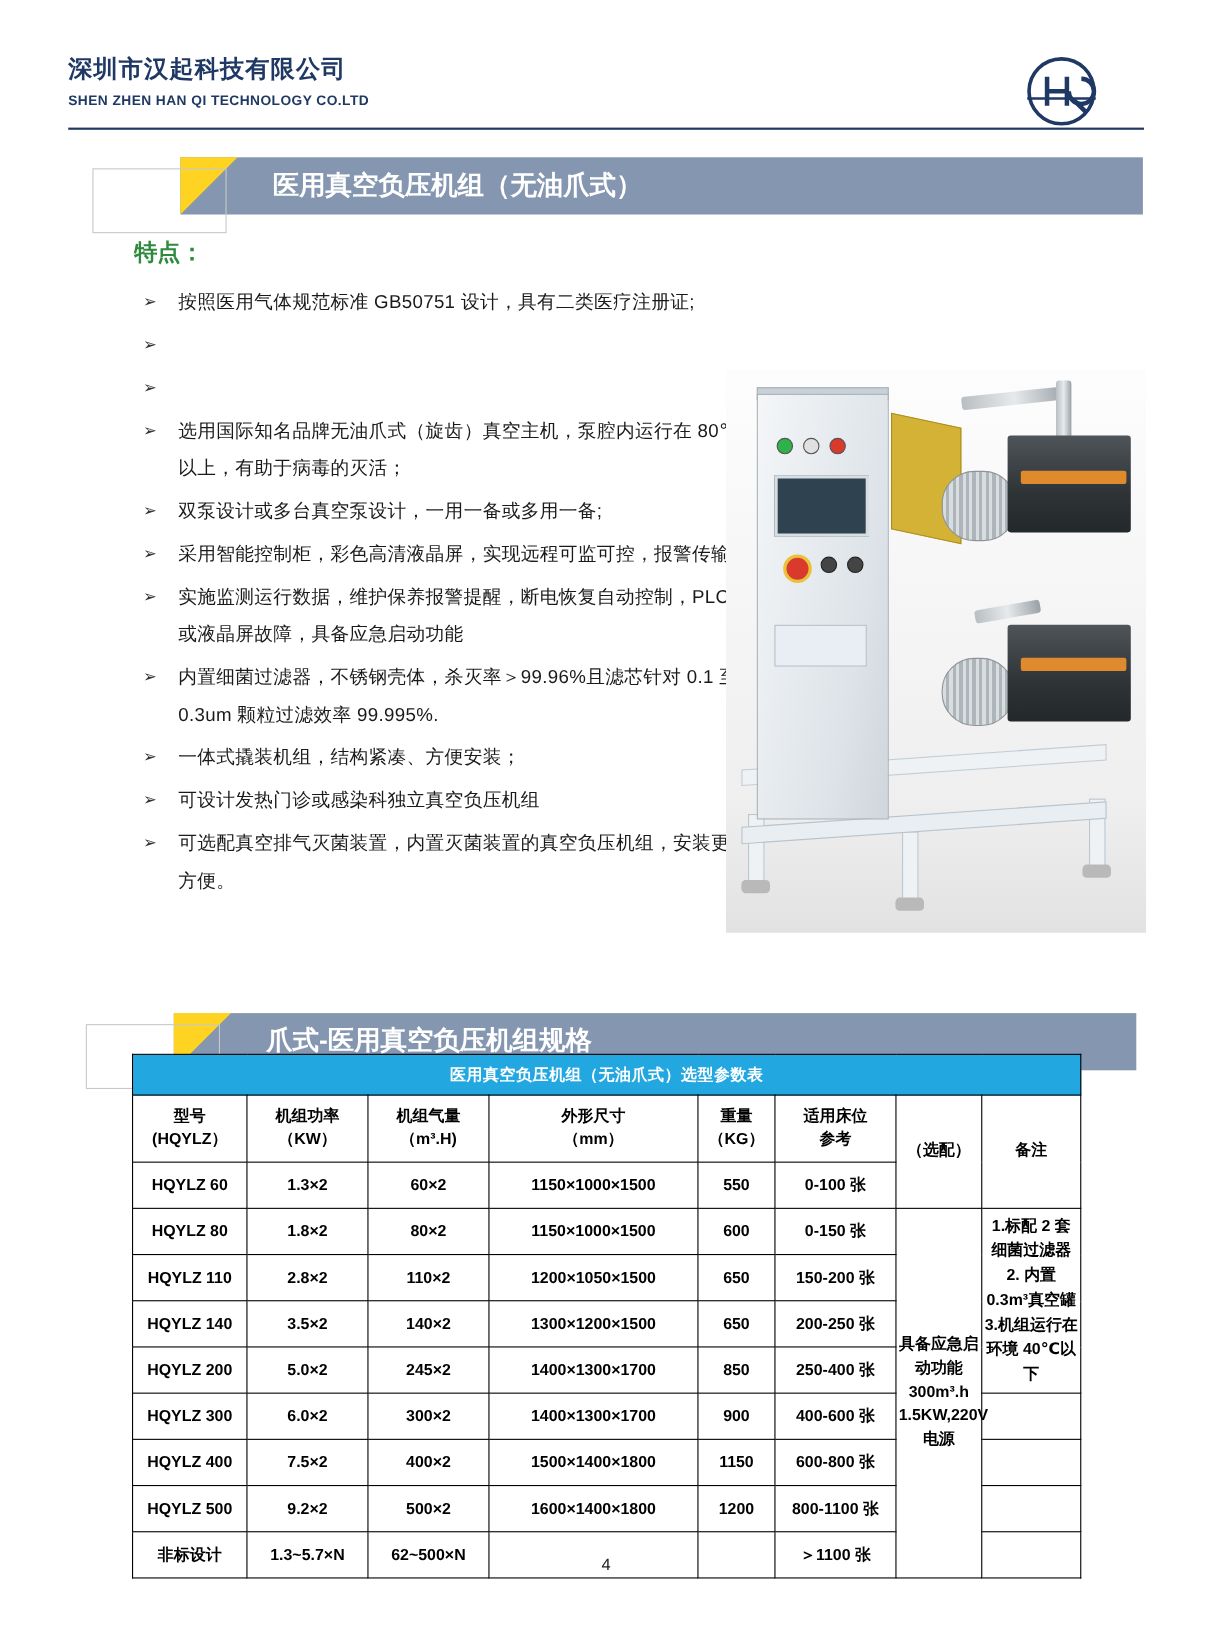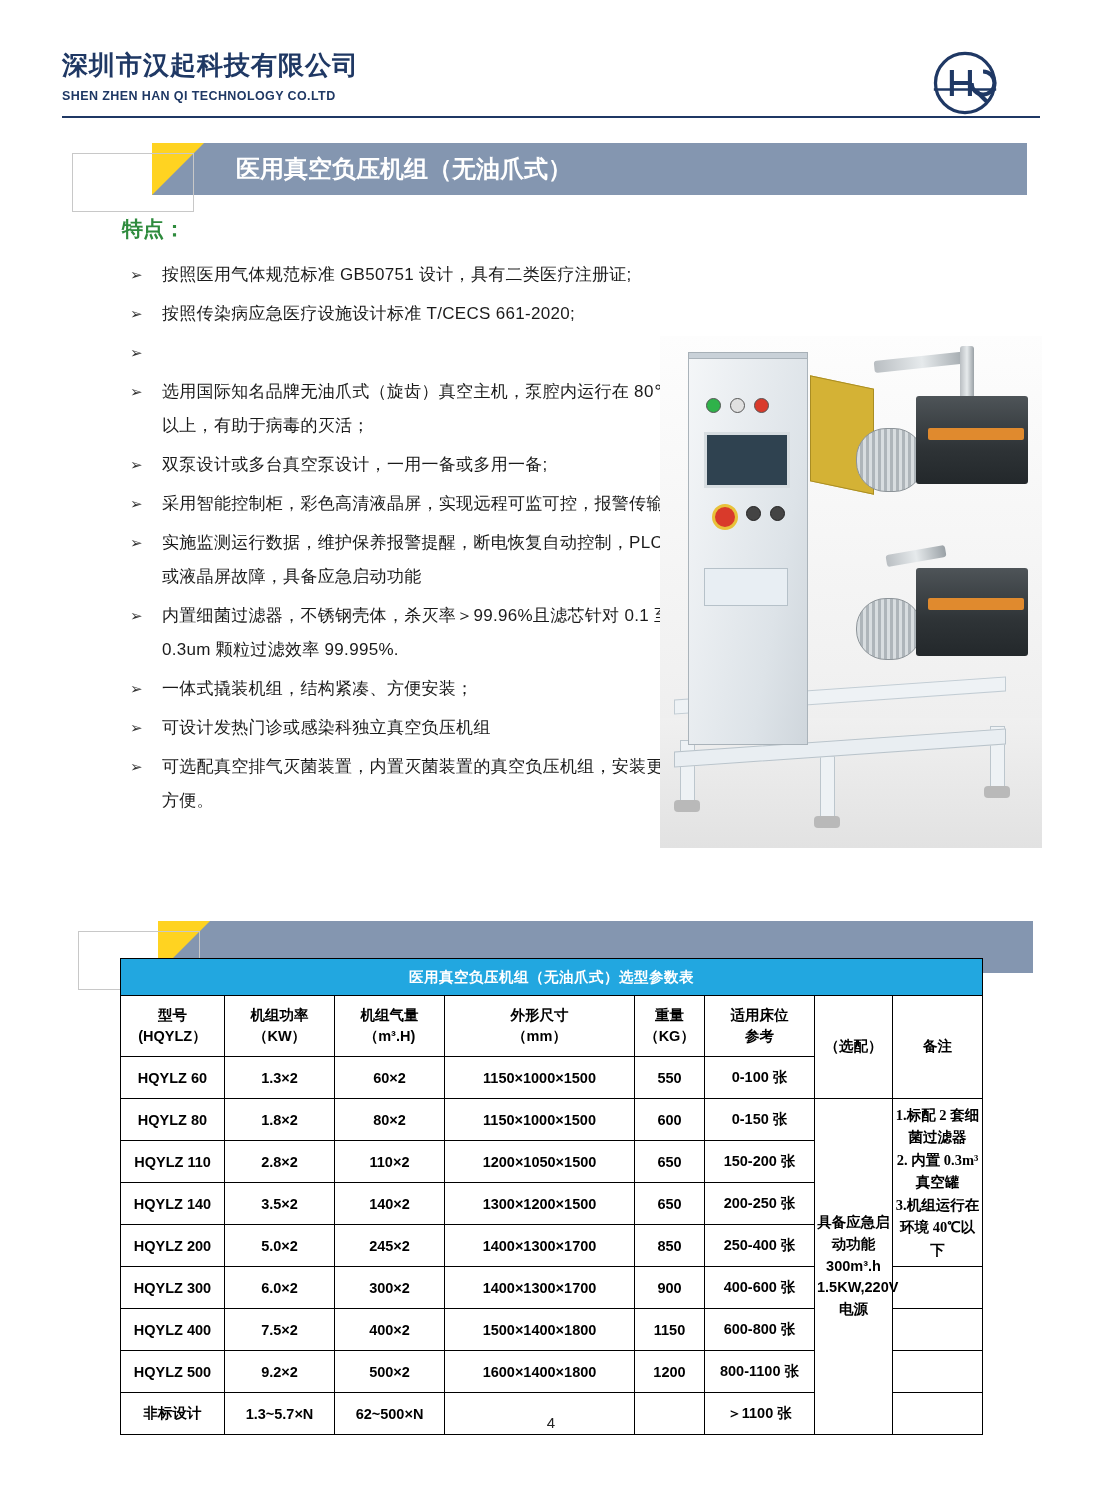--- a/index.html
+++ b/index.html
@@ -22,21 +22,21 @@
 
   
   .header {
     position: absolute;
     left: 62px;
     top: 50px;
     width: 978px;
     height: 74px;
   }
   .company-cn {
-    font-size: 26px;
+    font-size: 22px;
     font-weight: bold;
     color: #1f3864;
     letter-spacing: 1px;
     line-height: 1.2;
   }
   .company-en {
     margin-top: 8px;
     font-size: 12.5px;
     font-weight: bold;
     color: #1f3864;
@@ -305,37 +305,36 @@
         <circle cx="50" cy="50" r="36" fill="none" stroke="#1f3864" stroke-width="4"></circle>
         <path d="M34 34 L34 66 M34 50 L56 50 M56 34 L56 66" fill="none" stroke="#1f3864" stroke-width="5"></path>
         <path d="M58 50 a14 14 0 1 0 14 -14" fill="none" stroke="#1f3864" stroke-width="5"></path>
         <path d="M64 60 L78 74" stroke="#1f3864" stroke-width="5"></path>
         <path d="M12 58 L88 58" stroke="#1f3864" stroke-width="3"></path>
       </svg>
     </div>
     <div class="header-rule"></div>
   </div>
 
-  <div class="banner" style="left:56px; top:143px; width:978px;">
+  <div class="banner" style="left:68px; top:143px; width:978px;">
     <div class="bar"></div>
     <div class="tri-yellow"></div>
     <div class="outline"></div>
     <div class="btext">医用真空负压机组（无油爪式）</div>
   </div>
 
   <div class="feat-title">特点：</div>
 
   <div class="feat-list">
     <div class="feat-item">
       <span class="feat-arrow">➢</span>
       <span class="feat-text">按照医用气体规范标准 GB50751 设计，具有二类医疗注册证;</span>
     </div>
     <div class="feat-item">
       <span class="feat-arrow">➢</span>
-      <span class="feat-text">按照传染病应急医疗设施设计标准 T/CECS 661-2020;</span>
     </div>
     <div class="feat-item">
       <span class="feat-arrow">➢</span>
     </div>
     <div class="feat-item">
       <span class="feat-arrow">➢</span>
       <span class="feat-text">选用国际知名品牌无油爪式（旋齿）真空主机，泵腔内运行在 80℃以上，有助于病毒的灭活；</span>
     </div>
     <div class="feat-item">
       <span class="feat-arrow">➢</span>
@@ -402,20 +401,21 @@
     <div class="ph-motor" style="left:196px; top:262px; width:64px; height:60px; border-radius:30px;"></div>
     <div class="ph-pump" style="left:256px; top:232px; width:112px; height:88px;"></div>
     <div class="ph-orange" style="left:268px; top:262px; width:96px; height:12px;"></div>
     <div class="ph-pipe" style="left:226px; top:214px; width:60px; height:12px; transform:rotate(-10deg);"></div>
   </div>
 
   <div class="banner" style="left:62px; top:921px; width:978px;">
     <div class="bar"></div>
     <div class="tri-yellow"></div>
     <div class="outline"></div>
+    <div class="btext">爪式-医用真空负压机组规格</div>
   </div>
 
   <div class="table-wrap">
     <table class="spec">
       <colgroup>
         <col style="width:104px">
         <col style="width:110px">
         <col style="width:110px">
         <col style="width:190px">
         <col style="width:70px">
@@ -465,21 +465,21 @@
           <td>0-100 张</td>
         </tr>
         <tr class="body-row">
           <td>HQYLZ 80</td>
           <td>1.8×2</td>
           <td>80×2</td>
           <td>1150×1000×1500</td>
           <td>600</td>
           <td>0-150 张</td>
           <td rowspan="8" class="opt-cell">具备应急启动功能 300m³.h 1.5KW,220V电源</td>
-          <td rowspan="4" class="note-cell" style="white-space:pre-line;font-family:Liberation Serif, serif;">1.标配 2 套细菌过滤器
+          <td rowspan="4" class="note-cell" style="white-space:pre-line;">1.标配 2 套细菌过滤器
 2. 内置 0.3m³真空罐
 3.机组运行在环境 40℃以下</td>
         </tr>
         <tr class="body-row">
           <td>HQYLZ 110</td>
           <td>2.8×2</td>
           <td>110×2</td>
           <td>1200×1050×1500</td>
           <td>650</td>
           <td>150-200 张</td>

